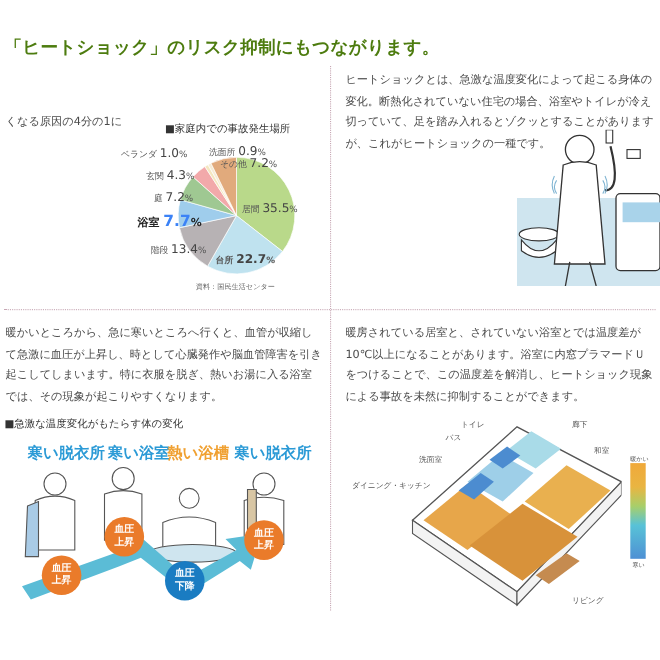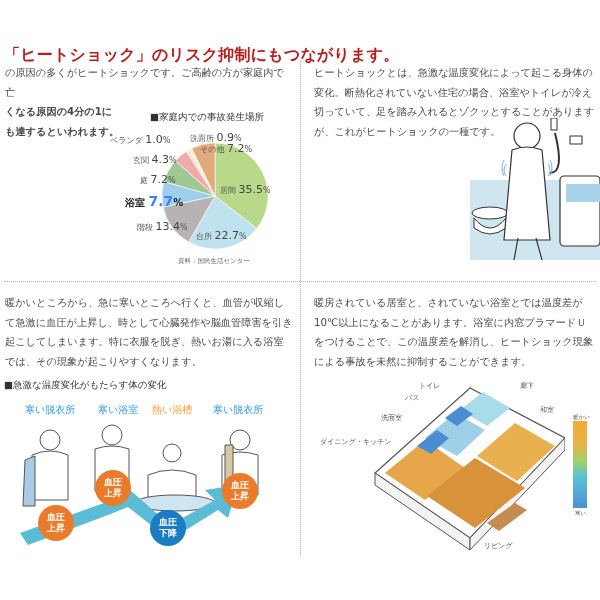--- a/index.html
+++ b/index.html
@@ -1,59 +1,57 @@
 <!DOCTYPE html>
 <html><head>
 <meta charset="utf-8">
 <style>
   * { box-sizing: border-box; margin: 0; padding: 0; }
   html, body { width: 600px; height: 600px; background: #ffffff; overflow: hidden; }
   body { font-family: "DejaVu Sans", "Liberation Sans", sans-serif; color: #444; position: relative; }
-  .headline { position: absolute; left: 4px; top: 33px; font-size: 16px; font-weight: bold; color: #b91c1c; letter-spacing: 0.2px; white-space: nowrap; margin-top: 12px; }
+  .headline { position: absolute; left: 4px; top: 33px; font-size: 16px; font-weight: bold; color: #4d7c0f; letter-spacing: 0.2px; white-space: nowrap; }
   .vdiv { position: absolute; left: 300px; top: 60px; width: 0; height: 495px; border-left: 1px dotted #c7a7b4; }
   .hdiv { position: absolute; left: 4px; top: 281px; width: 592px; height: 0; border-top: 1px dotted #c7a7b4; }
   .para { position: absolute; font-size: 10.2px; line-height: 19.5px; color: #4a4a4a; }
   .p1 { left: 5px; top: 63px; width: 283px; }
-  .p1b { left: 5px; top: 102px; width: 120px; font-weight: bold; }
+  .p1b { left: 5px; top: 102px; width: 120px; }
   .p2 { left: 314px; top: 63px; width: 282px; }
   .p3 { left: 5px; top: 293px; width: 288px; }
   .p4 { left: 314px; top: 293px; width: 282px; }
 
   .pie-title { position: absolute; left: 150px; top: 111px; font-size: 9.5px; color: #333; white-space: nowrap; }
   .pie-svg { position: absolute; left: 160px; top: 140px; }
   .pie-lbl { position: absolute; font-size: 8px; color: #555; white-space: nowrap; text-align: center; }
   .pie-lbl .v { font-size: 11px; color: #444; }
   .pie-lbl.big { font-size: 10px; font-weight: bold; color: #222; }
   .pie-lbl.big .v { font-size: 14px; font-weight: bold; color: #3b82f6; }
   .pie-source { position: absolute; left: 178px; top: 257px; font-size: 6.5px; color: #666; }
 
   .sec-title { position: absolute; left: 4px; top: 379px; font-size: 9.5px; color: #333; white-space: nowrap; }
-  .stage-lbl { position: absolute; top: 403px; font-size: 10px; font-weight: normal; white-space: nowrap; }
+  .stage-lbl { position: absolute; top: 403px; font-size: 14px; font-weight: bold; white-space: nowrap; }
   .bp { position: absolute; width: 36px; height: 36px; border-radius: 50%; color: #fff; font-size: 9px; line-height: 11px; text-align: center; padding-top: 7px; font-weight: bold; }
   .bp.up { background: #ea7b2a; }
   .bp.down { background: #1a7cc2; }
 
   .legend-bar { position: absolute; left: 573px; top: 421px; width: 14px; height: 87px; background: linear-gradient(to bottom, #f0a93a 0%, #e9b542 25%, #a8cf6a 45%, #58c2d7 65%, #4e90d4 100%); }
   .legend-txt { position: absolute; font-size: 5.5px; color: #555; white-space: nowrap; }
   .room-lbl { position: absolute; font-size: 7px; color: #555; white-space: nowrap; }
 </style>
 </head>
 <body>
 
 <div class="headline">「ヒートショック」のリスク抑制にもつながります。</div>
 
 <div class="vdiv"></div>
 <div class="hdiv"></div>
 
 <div class="para p1">
-  <div>の原因の多くがヒートショックです。ご高齢の方が家庭内で亡</div>
 </div>
 <div class="para p1b">
   <div>くなる原因の4分の1に</div>
-  <div>も達するといわれます。</div>
 </div>
 
 <div class="pie-title">■家庭内での事故発生場所</div>
 
 <svg class="pie-svg" width="110" height="112" viewBox="0 0 110 112" id="pie">
     <path d="M55,56 L55,3 A53,53 0 0 1 96.80558207392949,88.57749694896688 Z" fill="#b9d98a" stroke="#fff" stroke-width="0.6"></path>
     <path d="M55,56 L96.80558207392949,88.57749694896688 A53,53 0 0 1 28.716806109727404,102.02383859399754 Z" fill="#bfe2ef" stroke="#fff" stroke-width="0.6"></path>
     <path d="M55,56 L28.716806109727404,102.02383859399754 A53,53 0 0 1 3.1547144379399654,67.0030161768694 Z" fill="#b7b2b4" stroke="#fff" stroke-width="0.6"></path>
     <path d="M55,56 L3.1547144379399654,67.0030161768694 A53,53 0 0 1 3.9938330104583954,41.599620524618224 Z" fill="#9fcdec" stroke="#fff" stroke-width="0.6"></path>
     <path d="M55,56 L3.9938330104583954,41.599620524618224 A53,53 0 0 1 15.435384018613185,20.734703145366964 Z" fill="#9fc892" stroke="#fff" stroke-width="0.6"></path>
@@ -63,21 +61,21 @@
     <path d="M55,56 L31.81128044578397,8.3420176105207 A53,53 0 0 1 54.99999999999989,3 Z" fill="#e1aa7c" stroke="#fff" stroke-width="0.6"></path>
   </svg>
 
 <div class="pie-lbl" style="left:110px;top:133px;"><span>ベランダ</span> <span class="v">1.0</span>%</div>
 <div class="pie-lbl" style="left:190px;top:131px;"><span>洗面所</span> <span class="v">0.9</span>%</div>
 <div class="pie-lbl" style="left:200px;top:142px;"><span>その他</span> <span class="v">7.2</span>%</div>
 <div class="pie-lbl" style="left:133px;top:153px;"><span>玄関</span> <span class="v">4.3</span>%</div>
 <div class="pie-lbl" style="left:140px;top:173px;"><span>庭</span> <span class="v">7.2</span>%</div>
 <div class="pie-lbl big" style="left:125px;top:193px;"><span>浴室</span> <span class="v">7.7</span>%</div>
 <div class="pie-lbl" style="left:137px;top:220px;"><span>階段</span> <span class="v">13.4</span>%</div>
-<div class="pie-lbl" style="left:196px;top:229px;"><span>台所</span> <span class="v">22.7</span>%</div>
+<div class="pie-lbl" style="left:196px;top:229px;font-weight:bold;"><span>台所</span> <span class="v">22.7</span>%</div>
 <div class="pie-lbl" style="left:220px;top:183px;"><span>居間</span> <span class="v">35.5</span>%</div>
 
 <div class="pie-source">資料：国民生活センター</div>
 
 <div class="para p2">ヒートショックとは、急激な温度変化によって起こる身体の変化。断熱化されていない住宅の場合、浴室やトイレが冷え切っていて、足を踏み入れるとゾクッとすることがありますが、これがヒートショックの一種です。</div>
 
 <svg style="position:absolute;left:460px;top:118px;" width="140" height="142" viewBox="0 0 140 142">
   <rect x="10" y="62" width="130" height="80" fill="#cfe5ef"></rect>
   <rect x="100" y="58" width="40" height="70" rx="4" fill="#fff" stroke="#333" stroke-width="1.2"></rect>
   <rect x="106" y="66" width="34" height="18" fill="#a9d3ea"></rect>
@@ -151,17 +149,17 @@
   <polygon points="80,40 96,28 108,36 92,48" fill="#4c8cd0"></polygon>
   <polygon points="122,145 150,125 162,132 134,153" fill="#c58b50"></polygon>
 </svg>
 
 <div class="room-lbl" style="left:419px;top:381px;">トイレ</div>
 <div class="room-lbl" style="left:405px;top:393px;">バス</div>
 <div class="room-lbl" style="left:381px;top:413px;">洗面室</div>
 <div class="room-lbl" style="left:320px;top:437px;">ダイニング・キッチン</div>
 <div class="room-lbl" style="left:520px;top:381px;">廊下</div>
 <div class="room-lbl" style="left:540px;top:405px;">和室</div>
-<div class="room-lbl" style="left:484px;top:541px;">リビング</div>
+<div class="room-lbl" style="left:520px;top:541px;">リビング</div>
 
 <div class="legend-txt" style="left:573px;top:414px;">暖かい</div>
 <div class="legend-bar"></div>
 <div class="legend-txt" style="left:575px;top:510px;">寒い</div>
 
 </body></html>

